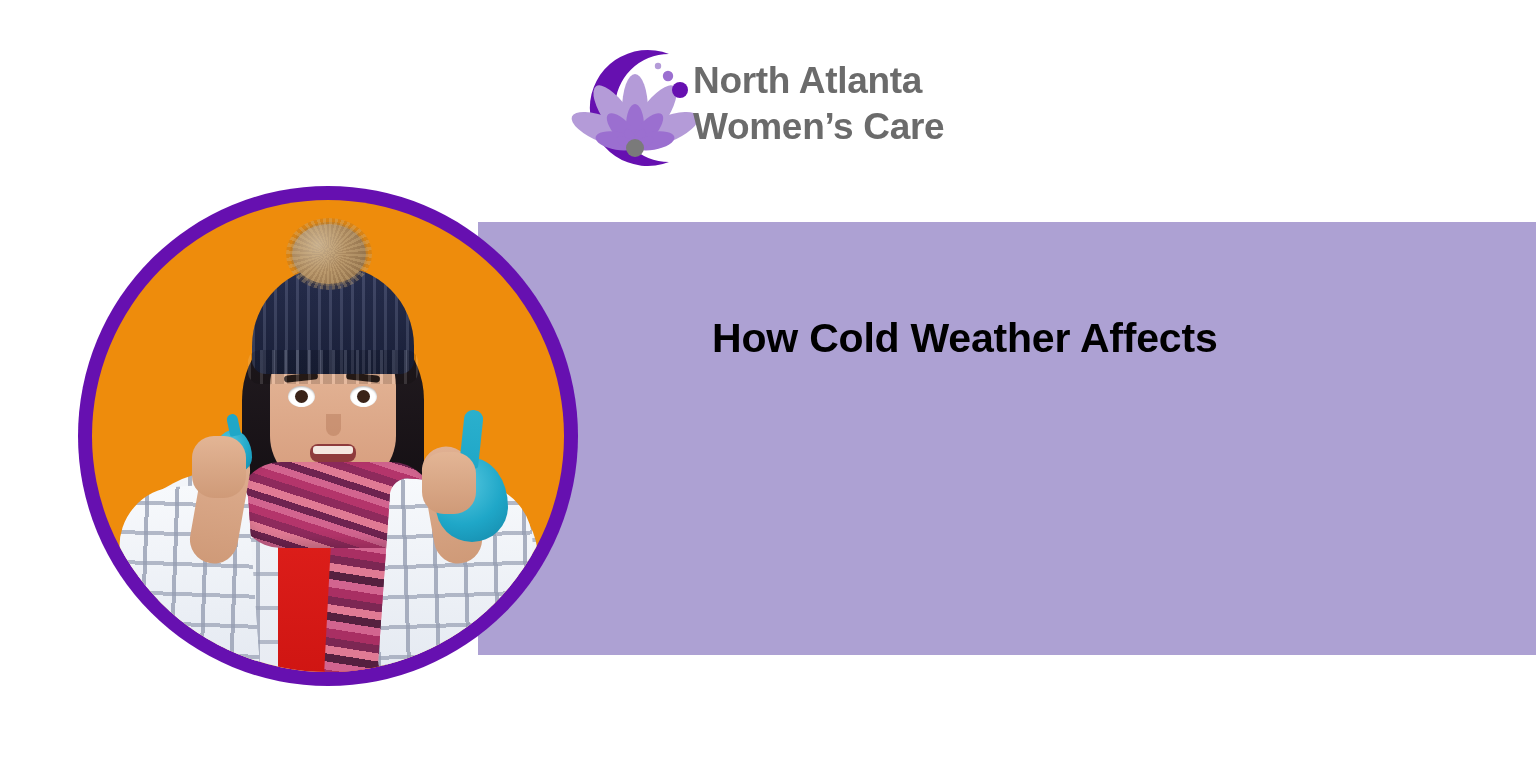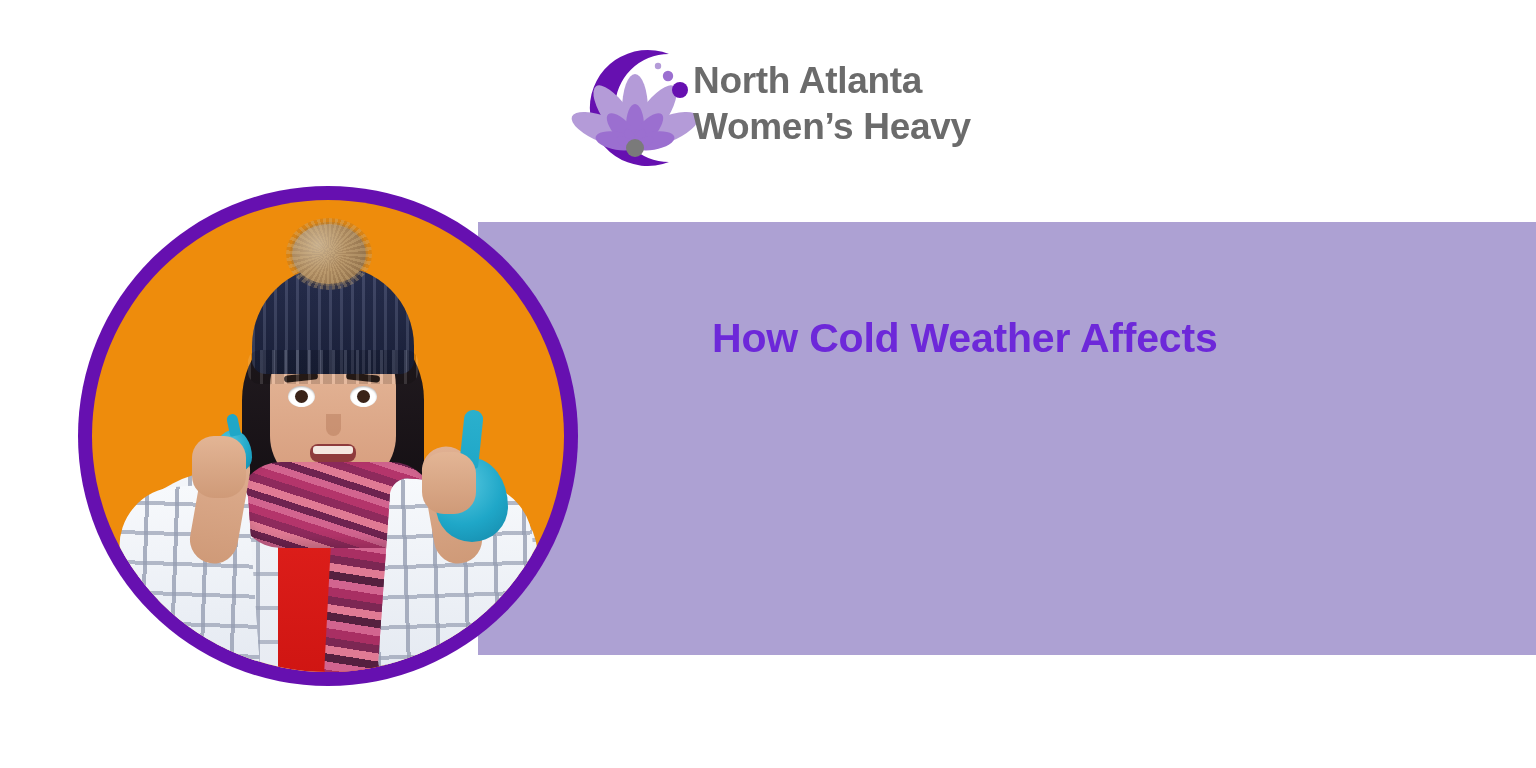--- a/index.html
+++ b/index.html
@@ -61,21 +61,21 @@
     height: 433px;
     background: #ada1d3;
   }
 
   
   .headline {
     position: absolute;
     left: 712px;
     top: 300px;
     width: 760px;
-    color: #6d28d9;
+    color: #000000;
     font-family: "Liberation Sans", sans-serif;
     font-weight: bold;
     font-size: 41px;
     line-height: 76px;
     letter-spacing: -0.2px;
   }
   .headline-line { display: block; white-space: nowrap; }
 
   
   .portrait-frame {
@@ -410,21 +410,21 @@
 
       <circle cx="70" cy="110" r="9" fill="#7a7a7a"></circle>
 
       <circle cx="93" cy="28" r="3.2" fill="#b49bd8"></circle>
       <circle cx="103" cy="38" r="5.2" fill="#9b6fd0"></circle>
       <circle cx="115" cy="52" r="8" fill="#6610b0"></circle>
     </svg>
 
     <div class="logo-wordmark">
       <span class="logo-line">North Atlanta</span>
-      <span class="logo-line">Women’s Heavy</span>
+      <span class="logo-line">Women’s Care</span>
     </div>
   </div>
 
   <div class="headline">
     <span class="headline-line">How Cold Weather Affects</span>
   </div>
 
   <div class="portrait-frame">
     <div class="portrait-inner">
       <div class="scene">

